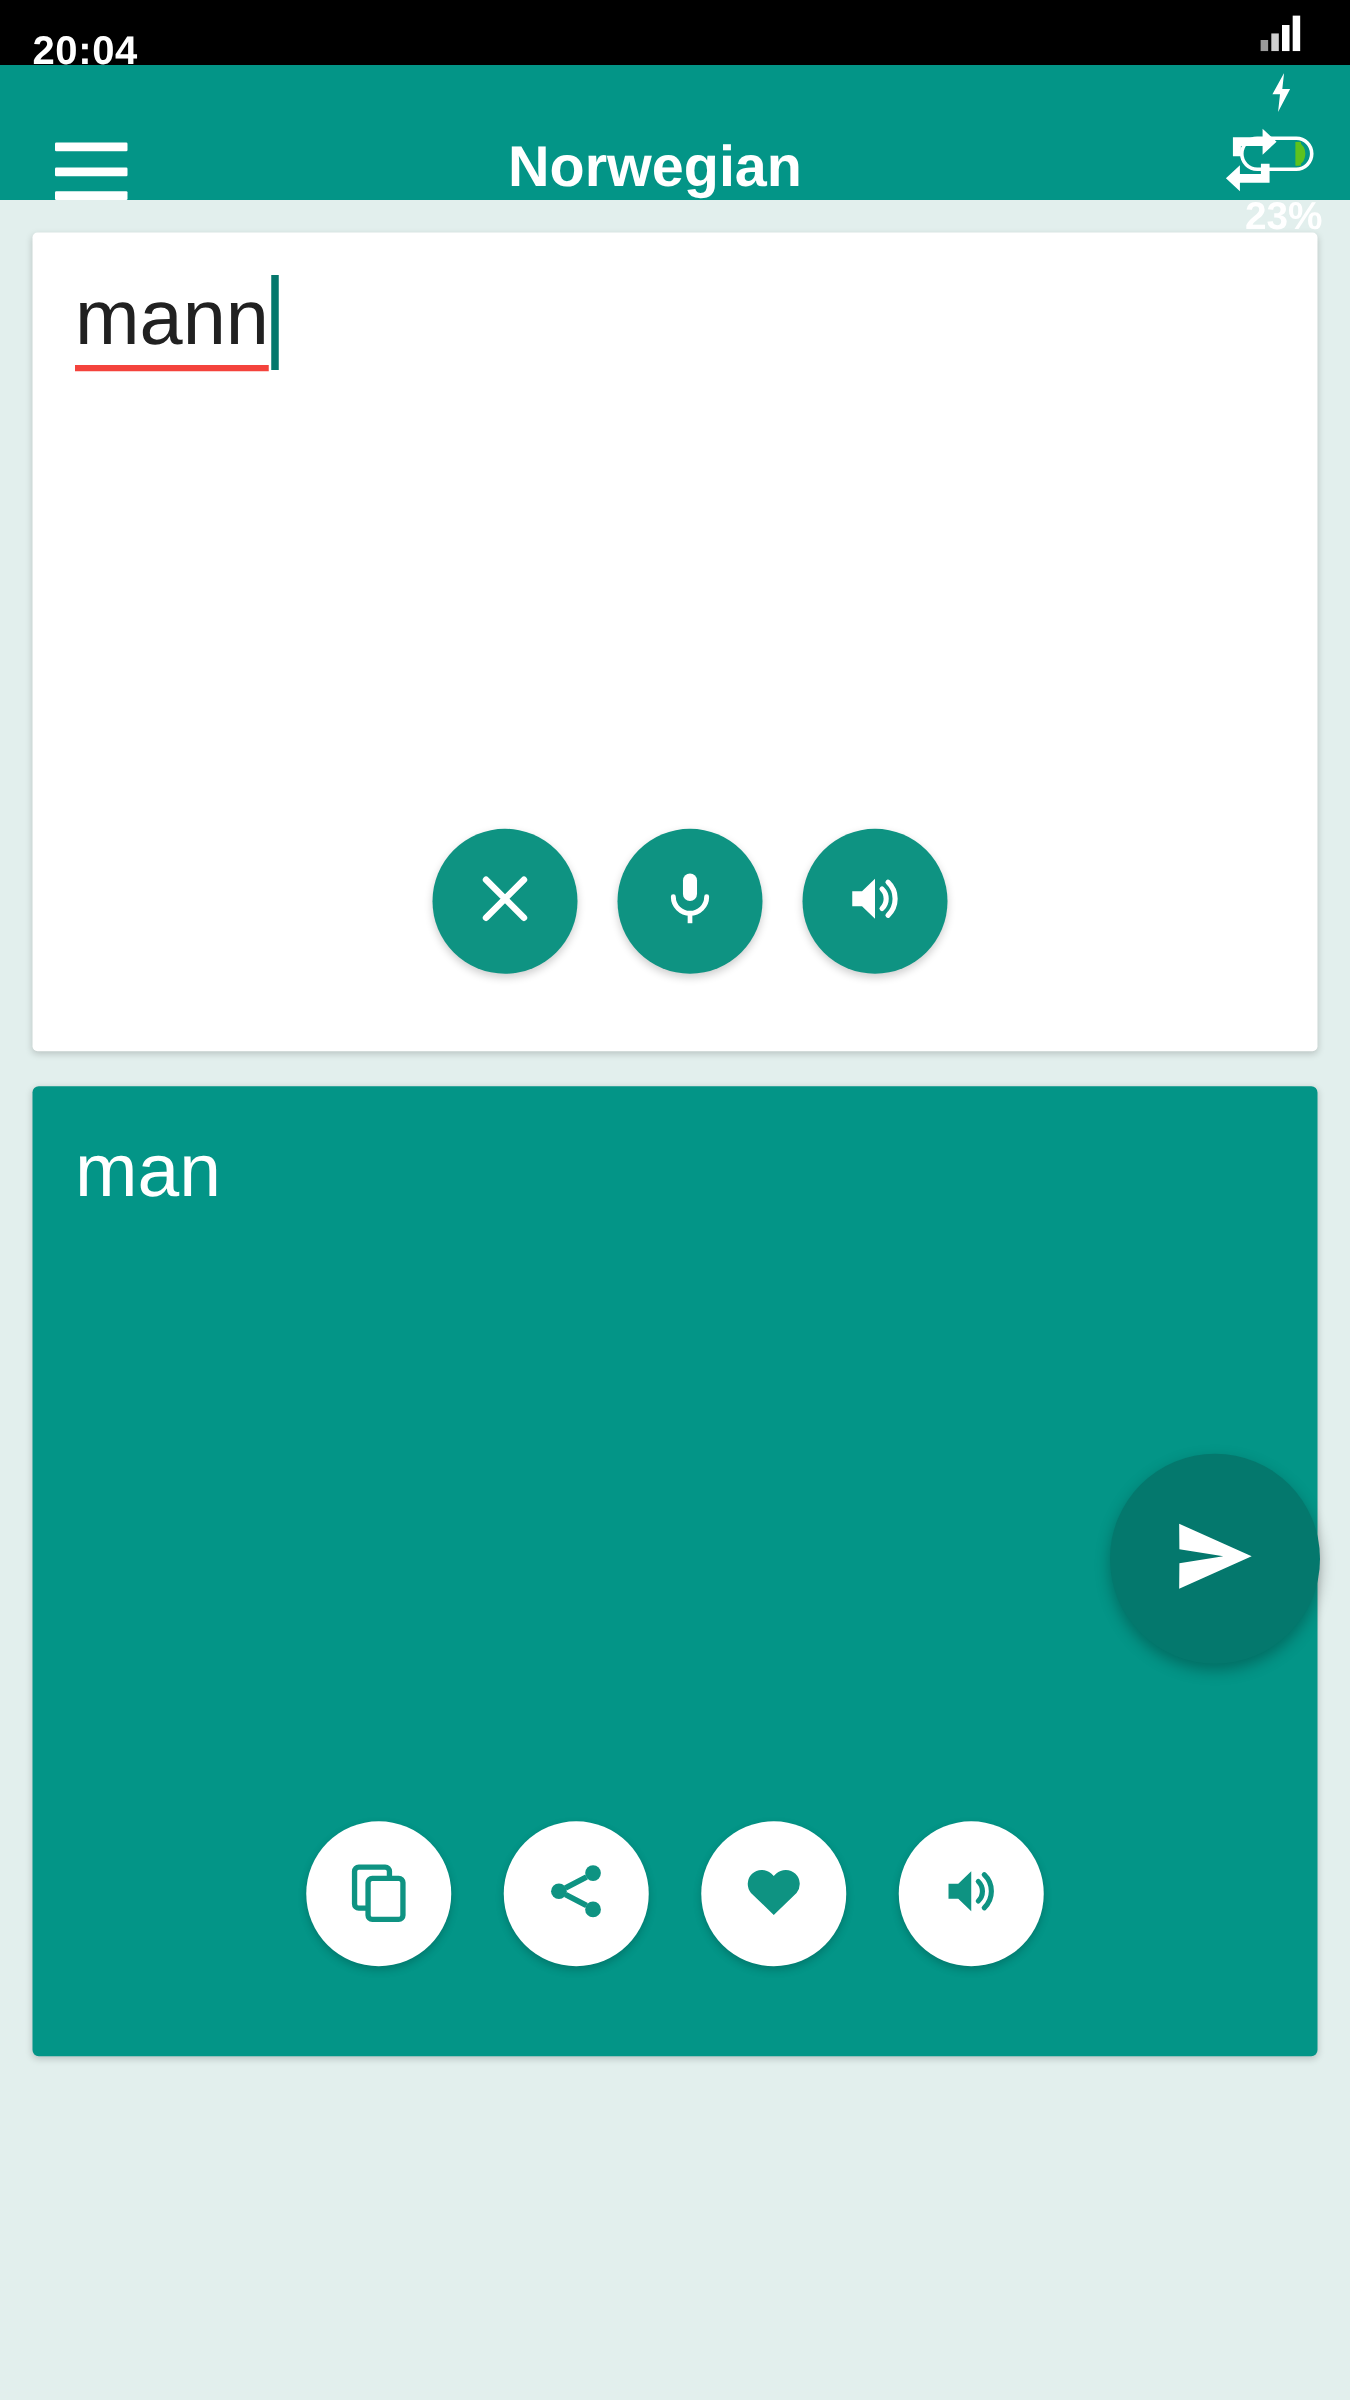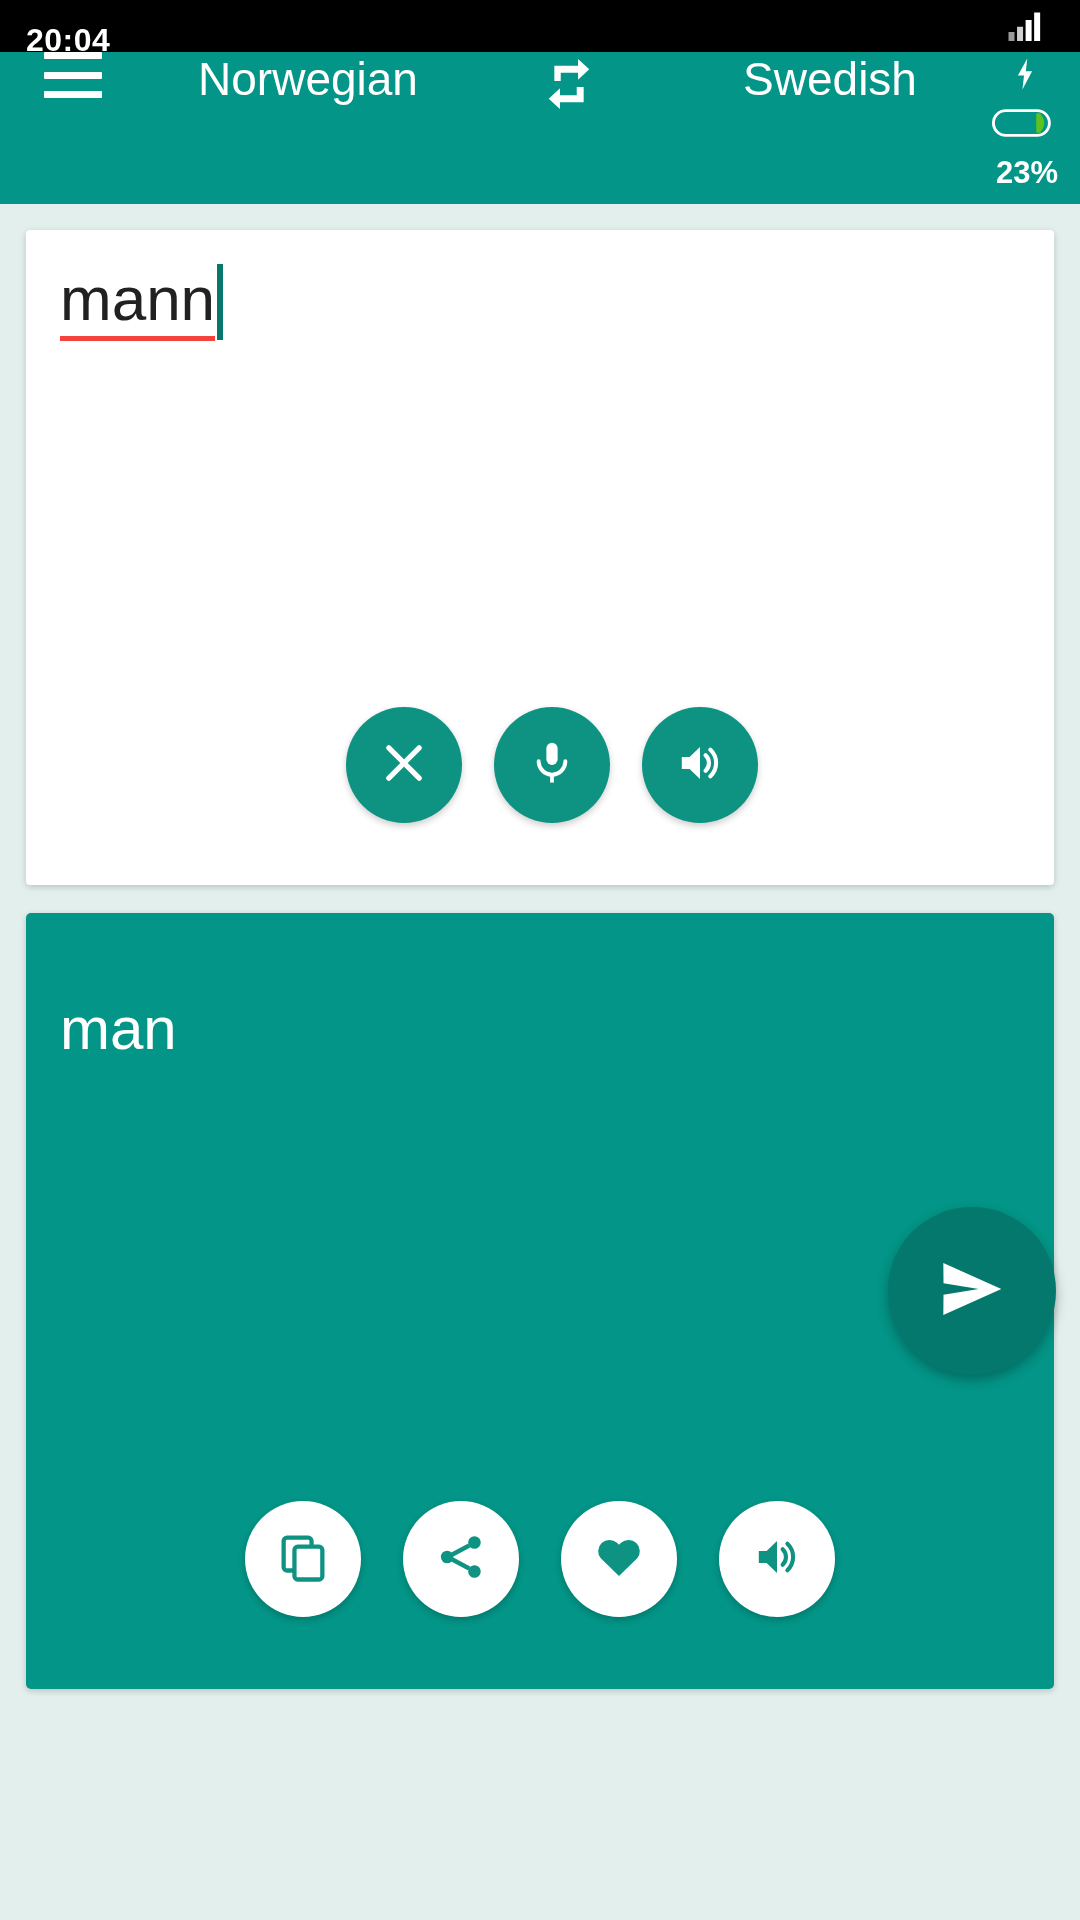--- a/index.html
+++ b/index.html
@@ -41,26 +41,27 @@
   .status-icons svg { display: block; }
   .battery-pct {
     color: #ffffff;
     font-size: 31px;
     font-weight: bold;
     margin-left: 4px;
   }
 
   
   .app-bar {
-    height: 152px;
+    height: 108px;
     background: #039587;
     display: flex;
-    align-items: flex-start;
+    align-items: flex-end;
     box-sizing: border-box;
     padding: 0 34px;
+    font-weight: bold;
   }
   .hamburger {
     width: 58px;
     height: 46px;
     display: flex;
     flex-direction: column;
     justify-content: space-between;
     margin-left: 10px;
     cursor: pointer;
   }
@@ -177,21 +178,21 @@
 
   
   .result-card {
     margin-top: 28px;
     background: #039587;
     border-radius: 5px;
     height: 776px;
     position: relative;
     box-shadow: 0 2px 6px rgba(0,0,0,0.18);
     box-sizing: border-box;
-    padding: 86px 34px 0 34px;
+    padding: 38px 34px 0 34px;
   }
   .result-text {
     font-size: 60px;
     color: #ffffff;
     line-height: 1;
   }
   .result-actions {
     position: absolute;
     left: 0;
     right: 0;
@@ -267,21 +268,20 @@
 
   <div class="lang-left">Norwegian</div>
 
   <div class="swap-btn">
     <svg width="64" height="64" viewBox="0 0 24 24">
       <path fill="#ffffff" d="M6.5 5.2h8.9v-2.6l4.2 3.9-4.2 3.9V7.8H8.9v3.1H6.5z"></path>
       <path fill="#ffffff" d="M17.5 18.8H8.6v2.6L4.4 17.5l4.2-3.9v2.6h6.3v-3.1h2.6z"></path>
     </svg>
   </div>
 
-  <div class="lang-right">Swedish</div>
 </div>
 
 <div class="content">
 
   <div class="source-card">
     <div class="source-text-wrap">
       <div class="source-text">mann</div>
       <div class="caret"></div>
     </div>
 

